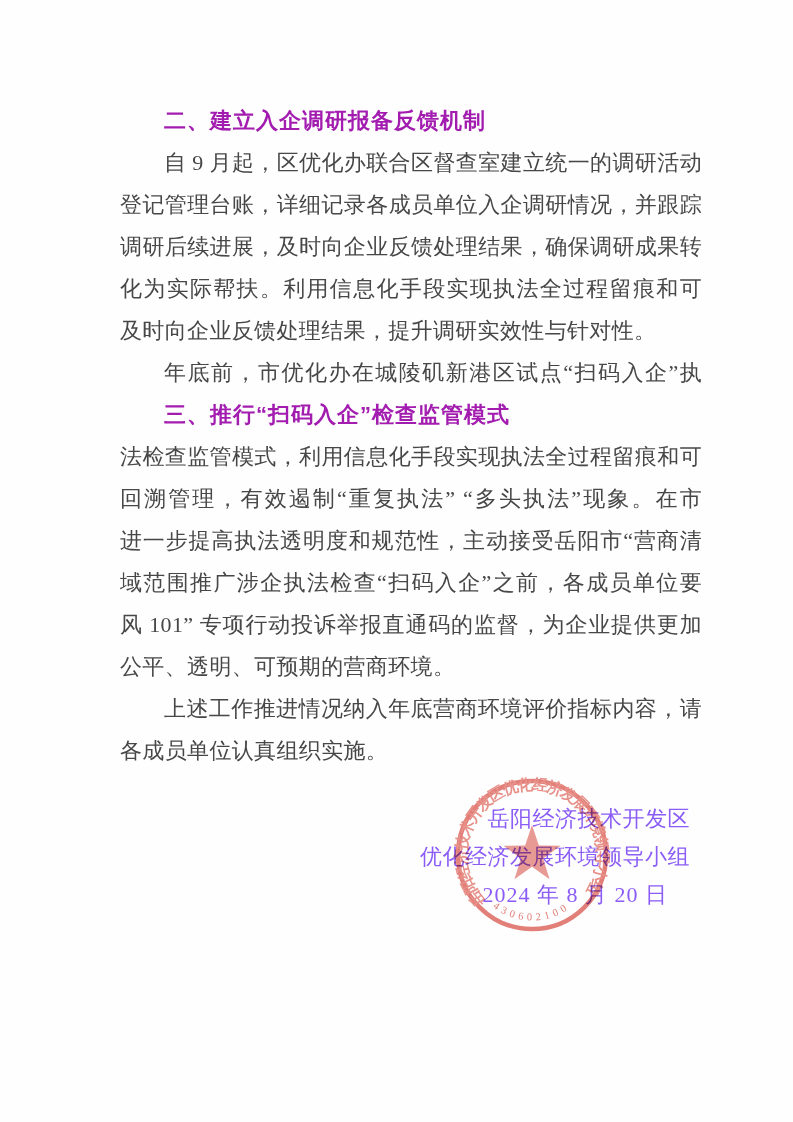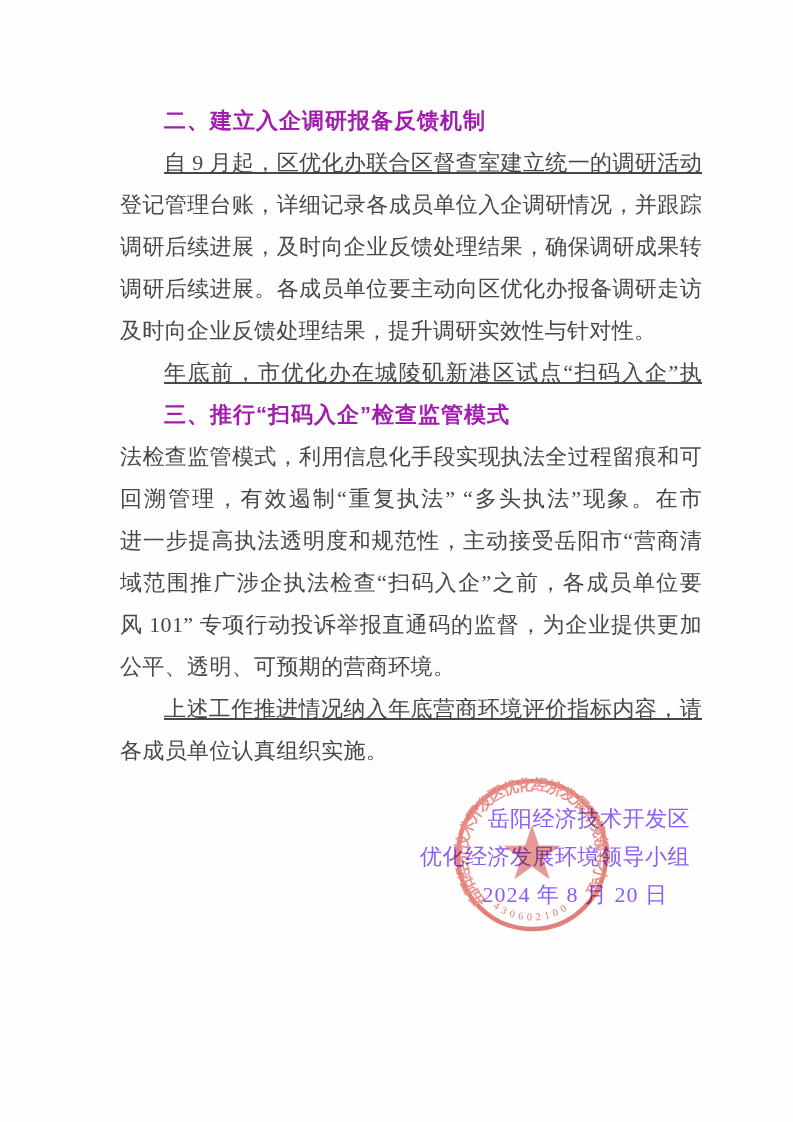--- a/index.html
+++ b/index.html
@@ -22,21 +22,20 @@
     letter-spacing:0.35px;
     white-space:normal;
   }
   .line.j{
     text-align:justify;
     text-align-last:justify;
     text-justify:inter-character;
   }
   .line.indent{
     padding-left:44px;
-    text-decoration:underline;
   }
   .line.heading{
     font-family:"Liberation Sans", sans-serif;
     font-weight:bold;
     color:#a21caf;
     padding-left:44px;
     letter-spacing:1px;
   }
   .sig-block{
     position:absolute;
@@ -66,21 +65,21 @@
   }
 </style>
 </head>
 <body>
 
 <div class="doc-body">
   <div class="line heading">二、建立入企调研报备反馈机制</div>
   <div class="line j indent">自 9 月起，区优化办联合区督查室建立统一的调研活动</div>
   <div class="line j">登记管理台账，详细记录各成员单位入企调研情况，并跟踪</div>
   <div class="line j">调研后续进展，及时向企业反馈处理结果，确保调研成果转</div>
-  <div class="line j">调研后续进展。各成员单位要主动向区优化办报备调研走访</div>
+  <div class="line j">化为实际帮扶。利用信息化手段实现执法全过程留痕和可</div>
   <div class="line">及时向企业反馈处理结果，提升调研实效性与针对性。</div>
   <div class="line j indent">年底前，市优化办在城陵矶新港区试点“扫码入企”执</div>
   <div class="line heading">三、推行“扫码入企”检查监管模式</div>
   <div class="line j">法检查监管模式，利用信息化手段实现执法全过程留痕和可</div>
   <div class="line j">回溯管理，有效遏制“重复执法” “多头执法”现象。在市</div>
   <div class="line j">进一步提高执法透明度和规范性，主动接受岳阳市“营商清</div>
   <div class="line j">域范围推广涉企执法检查“扫码入企”之前，各成员单位要</div>
   <div class="line j">风 101” 专项行动投诉举报直通码的监督，为企业提供更加</div>
   <div class="line">公平、透明、可预期的营商环境。</div>
   <div class="line j indent">上述工作推进情况纳入年底营商环境评价指标内容，请</div>

